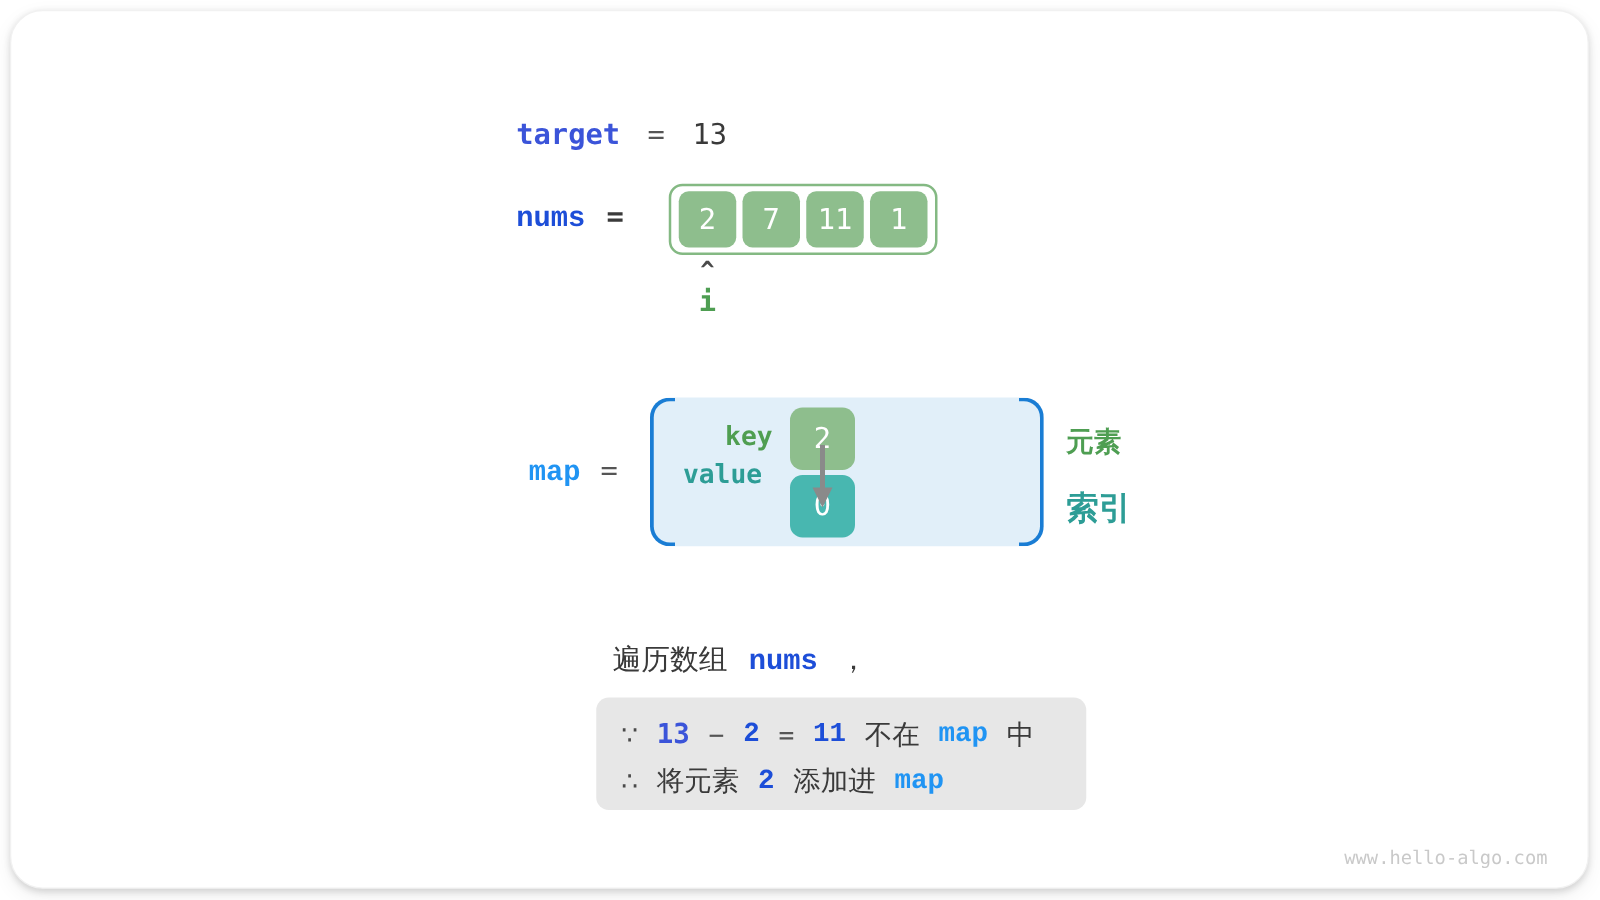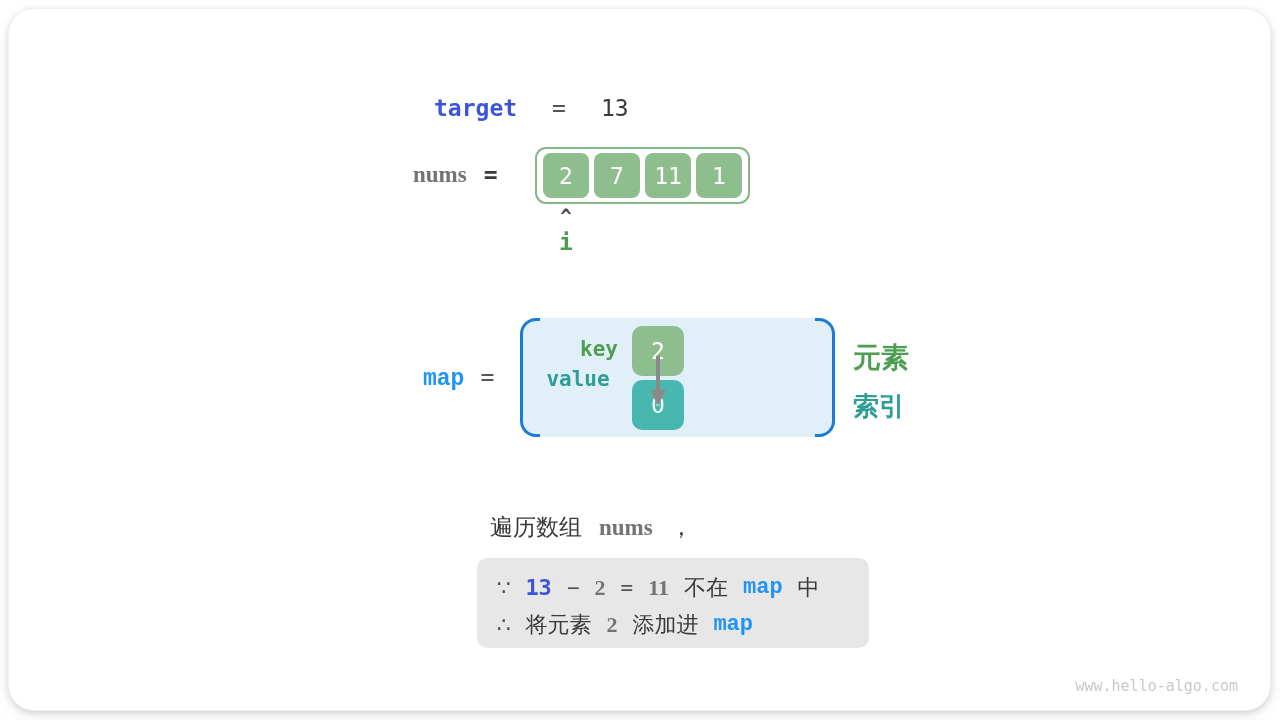--- a/index.html
+++ b/index.html
@@ -6,30 +6,30 @@
   html,body { width:1280px; height:720px; background:#ffffff; overflow:hidden;
               font-family:"DejaVu Sans", sans-serif; }
 
   .card { position:absolute; left:8px; top:8px; width:1263px; height:703px;
           background:#ffffff; border:1px solid #f1f1f1; border-radius:26px;
           box-shadow:0 2px 6px rgba(0,0,0,.14), 0 6px 18px rgba(0,0,0,.06); }
 
   .abs { position:absolute; }
 
   
-  .target-line { left:434px; top:95px; display:flex; gap:35px; align-items:baseline;
+  .target-line { left:413px; top:95px; display:flex; gap:22px; align-items:baseline;
                  font-size:23px; }
   .kw-indigo { color:#3b54d9; font-weight:bold; font-family:"DejaVu Sans Mono", monospace; }
   .op  { color:#555555; font-family:"DejaVu Sans Mono", monospace; }
   .op-bold { color:#3a3a3a; font-weight:bold; font-family:"DejaVu Sans Mono", monospace; }
   .val { color:#3a3a3a; font-family:"DejaVu Sans Mono", monospace; }
 
   
   .nums-label { left:413px; top:161px; display:flex; gap:17px; align-items:baseline; font-size:23px; }
-  .kw-green { color:#737373; font-weight:bold; font-family:Liberation Serif, serif; }
+  .kw-green { color:#1d4ed8; font-weight:bold; font-family:Liberation Mono, monospace; }
   .array-box { left:535px; top:147px; width:215px; height:57px; background:#ffffff;
                border:2px solid #84b983; border-radius:11px;
                display:flex; align-items:center; justify-content:center; gap:5px; }
   .array-cell { width:46px; height:45px; background:#8ebe8d; border-radius:8px;
                 color:#ffffff; font-size:23px; font-family:"DejaVu Sans Mono", monospace;
                 display:flex; align-items:center; justify-content:center; }
 
   .pointer-caret { left:554px; top:205px; width:24px; text-align:center; color:#4a4a4a;
                    font-size:19px; font-weight:bold; font-family:"DejaVu Sans Mono", monospace; }
   .pointer-label { left:554px; top:229px; width:24px; text-align:center; color:#4e9e52;
@@ -49,21 +49,21 @@
   .key-cell   { left:632px; top:326px; width:52px; height:50px; background:#8ebe8d;
                 border-radius:10px; color:#fff; font-size:23px;
                 font-family:"DejaVu Sans Mono", monospace;
                 display:flex; align-items:center; justify-content:center; }
   .value-cell { left:632px; top:380px; width:52px; height:50px; background:#48b7b0;
                 border-radius:10px; color:#fff; font-size:23px;
                 font-family:"DejaVu Sans Mono", monospace;
                 display:flex; align-items:center; justify-content:center; }
   .kv-arrow { left:646px; top:348px; }
 
-  .anno-element { left:853px; top:339px; color:#4e9e52; font-size:28px; font-weight:bold; }
+  .anno-element { left:853px; top:339px; color:#4e9e52; font-size:22px; font-weight:bold; }
   .anno-index   { left:853px; top:389px; color:#2d9d96; font-size:26px; font-weight:bold;text-align:center; }
 
   
   .caption { left:490px; top:512px; display:flex; gap:17px; align-items:baseline; font-size:23px; color:#3a3a3a; }
   .caption .kw-green { font-size:23px; }
 
   .note-box { left:477px; top:558px; width:392px; height:90px; background:#e7e7e7;
               border-radius:10px; padding:11px 0 0 20px; }
   .note-line { display:flex; gap:15px; align-items:baseline; font-size:22px;
                color:#3a3a3a; height:37px; align-items:center; }

